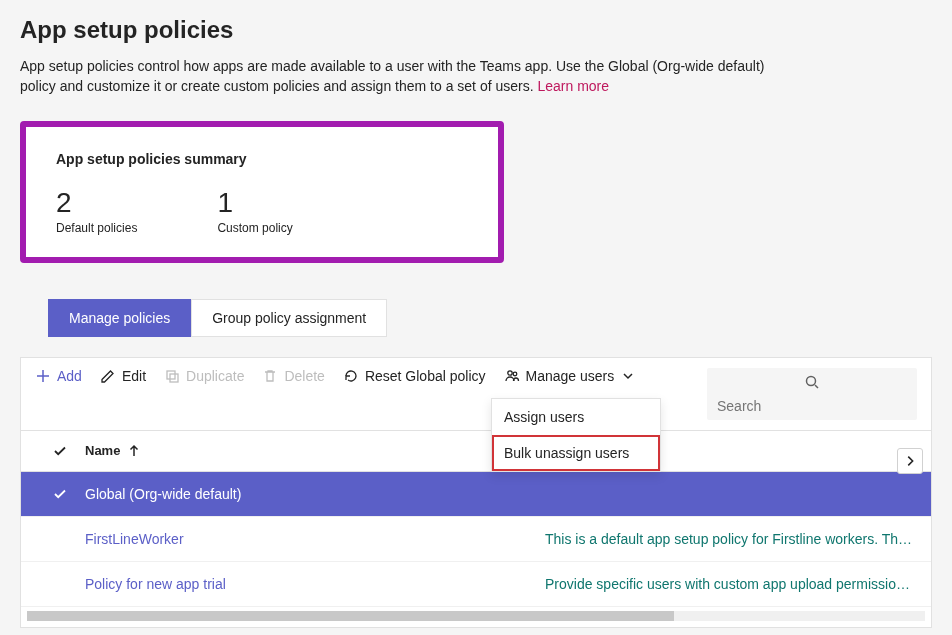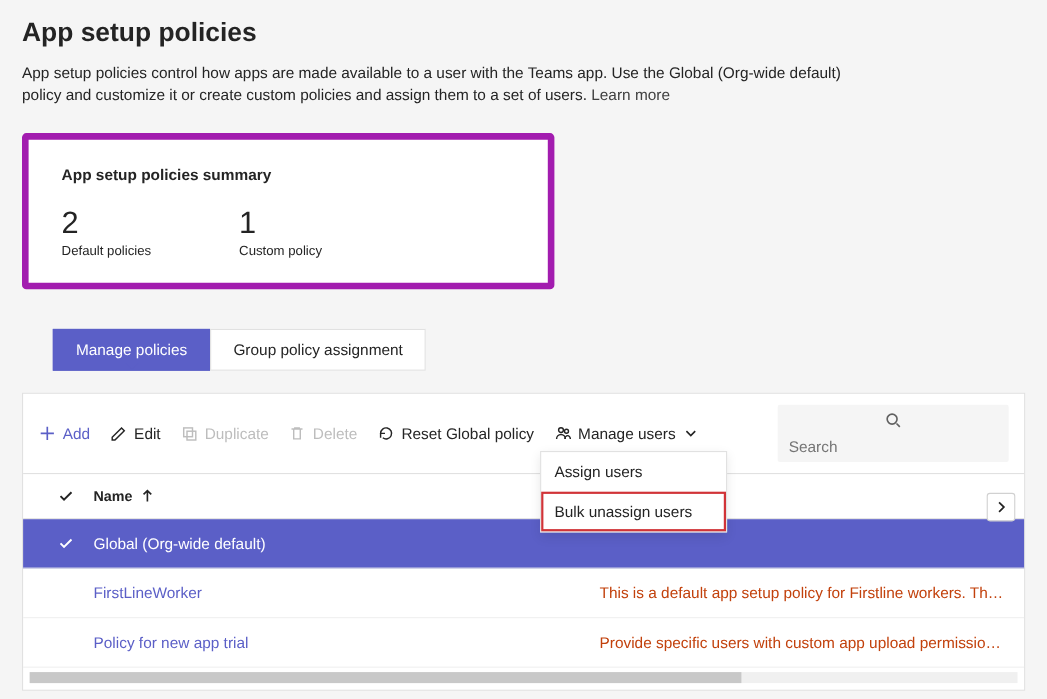--- a/index.html
+++ b/index.html
@@ -1,56 +1,56 @@
 <!DOCTYPE html>
 <html><head>
 <meta charset="utf-8">
 <style>
   * { box-sizing: border-box; margin: 0; padding: 0; }
   html, body { width: 952px; height: 635px; font-family: "Segoe UI", -apple-system, sans-serif; background: #f5f5f5; color: #242424; overflow: hidden; }
   .page { padding: 16px 20px 0 20px; }
   .page-title { font-size: 24px; font-weight: 700; margin-bottom: 12px; }
   .page-desc { font-size: 14px; color: #242424; line-height: 1.45; max-width: 760px; margin-bottom: 24px; }
-  .page-desc a { color: #404040; text-decoration: none; }
+  .page-desc a { color: #be185d; text-decoration: none; }
 
   .summary-card { background: #fff; border: 6px solid #a21caf; border-radius: 4px; padding: 24px 30px 22px 30px; width: 484px; margin-bottom: 36px; }
   .summary-title { font-size: 14px; font-weight: 700; margin-bottom: 22px; }
   .summary-stats { display: flex; gap: 80px; }
   .stat-num { font-size: 28px; font-weight: 400; line-height: 1; margin-bottom: 4px; }
   .stat-lbl { font-size: 12px; color: #242424; }
 
   .tabs { display: flex; margin-bottom: 20px; }
   .tab { padding: 10px 20px; font-size: 14px; background: #fff; border: 1px solid #e1e1e1; cursor: pointer; position: relative; }
   .tab.active { background: #5b5fc7; color: #fff; border-color: #5b5fc7; margin-left: 28px; }
   .tab.active::after { content: ""; position: absolute; bottom: -6px; left: 50%; transform: translateX(-50%); border: 6px solid transparent; border-top-color: #5b5fc7; }
 
   .panel { background: #fff; border: 1px solid #e1e1e1; position: relative; }
-  .toolbar { display: flex; align-items: center; gap: 18px; padding: 10px 14px; border-bottom: 1px solid #e1e1e1; font-size: 14px; }
+  .toolbar { display: flex; align-items: flex-start; gap: 18px; padding: 10px 14px; border-bottom: 1px solid #e1e1e1; font-size: 14px; }
   .tbtn { display: inline-flex; align-items: center; gap: 6px; cursor: pointer; color: #242424; }
   .tbtn.link { color: #5b5fc7; }
   .tbtn.disabled { color: #bdbdbd; cursor: default; }
   .ico { width: 16px; height: 16px; display: inline-flex; align-items: center; justify-content: center; }
   .ico svg { width: 16px; height: 16px; }
   .spacer { flex: 1; }
   .search { display: flex; align-items: center; gap: 8px; background: #f5f5f5; padding: 6px 10px; border-radius: 2px; width: 210px; flex-direction: column; }
   .search input { border: none; background: transparent; outline: none; font-size: 14px; width: 100%; color: #616161; }
 
   .thead { display: flex; align-items: center; padding: 12px 14px; border-bottom: 1px solid #e1e1e1; font-size: 13px; font-weight: 600; }
   .col-check { width: 50px; display: flex; justify-content: center; }
   .col-name { flex: 0 0 460px; display:flex; align-items:center; gap:6px; }
   .col-desc { flex: 1; }
   .scroll-btn { position: absolute; right: 8px; top: 90px; width: 26px; height: 26px; border: 1px solid #d1d1d1; border-radius: 3px; background: #fff; display:flex; align-items:center; justify-content:center; cursor:pointer; }
 
   .row { display: flex; align-items: center; padding: 14px 14px; font-size: 14px; border-bottom: 1px solid #f0f0f0; }
   .row.selected { background: #5b5fc7; color: #fff; }
   .row .col-name a { color: #5b5fc7; text-decoration: none; }
   .row.selected .col-name { color: #fff; }
-  .row .col-desc { white-space: nowrap; overflow: hidden; text-overflow: ellipsis; color: #c2410c; }
-
-  .dropdown { position: absolute; top: 52px; left: 470px; background: #fff; border: 1px solid #e1e1e1; box-shadow: 0 4px 10px rgba(0,0,0,0.1); width: 170px; z-index: 10; }
+  .row .col-desc { white-space: nowrap; overflow: hidden; text-overflow: ellipsis; color: #0f766e; }
+
+  .dropdown { position: absolute; top: 40px; left: 470px; background: #fff; border: 1px solid #e1e1e1; box-shadow: 0 4px 10px rgba(0,0,0,0.1); width: 170px; z-index: 10; }
   .dropdown-item { padding: 10px 12px; font-size: 14px; cursor: pointer; }
   .dropdown-item.highlight { border: 2px solid #d13438; padding: 8px 10px; }
 
   .hscroll { height: 10px; background: #f0f0f0; margin: 4px 6px 6px 6px; position: relative; }
   .hscroll-thumb { position:absolute; left:0; top:0; height:100%; width:72%; background:#c8c8c8; }
 </style>
 </head>
 <body>
 
 <div class="page">

